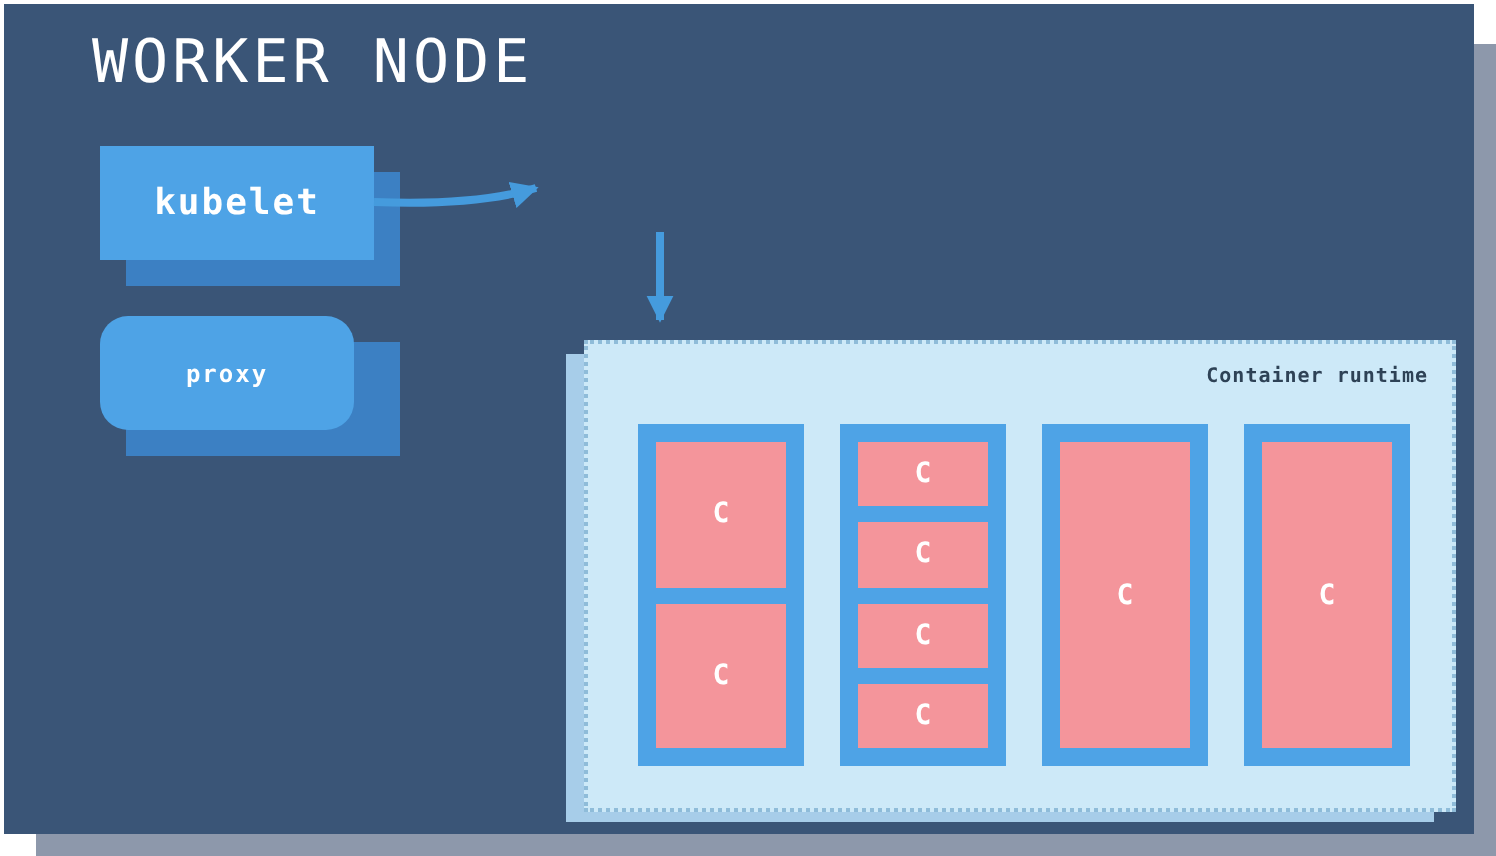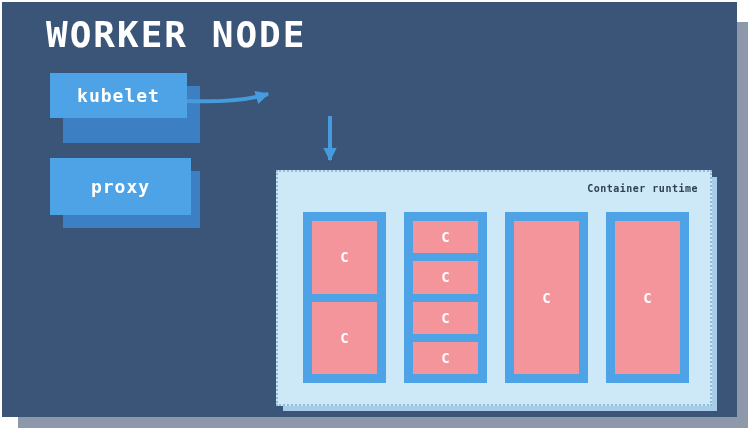--- a/index.html
+++ b/index.html
@@ -20,61 +20,61 @@
   .panel {
     position: absolute;
     left: 2px; top: 2px;
     width: 735px; height: 415px;
     background: var(--panel-bg, #3a5577);
   }
   .title {
     position: absolute;
     left: 44px; top: 12px;
     color: var(--text-light, #ffffff);
-    font-size: 36px;
-    font-weight: bold;
+    font-size: 30px;
+    font-weight: normal;
     letter-spacing: 2px;
     white-space: nowrap;
   }
   .blue-box {
     position: absolute;
     background: var(--box-blue, #4ea3e6);
     display: flex;
     align-items: center;
     justify-content: center;
     color: var(--text-light, #ffffff);
     font-weight: bold;
     z-index: 2;
   }
   .blue-box-shadow {
     position: absolute;
     background: var(--box-blue-shadow, #3c80c3);
     z-index: 1;
   }
-  .kubelet-box        { left: 48px;  top: 71px;  width: 137px; height: 45px; font-size: 18px; letter-spacing: 1px; }
+  .kubelet-box        { left: 48px;  top: 71px;  width: 137px; height: 57px; font-size: 18px; letter-spacing: 1px; }
   .kubelet-box-shadow { left: 61px;  top: 84px;  width: 137px; height: 57px; }
-  .proxy-box          { left: 48px;  top: 156px; width: 141px; height: 57px; font-size: 18px; letter-spacing: 1px; }
+  .proxy-box          { left: 48px;  top: 156px; width: 127px; height: 57px; font-size: 12px; letter-spacing: 1px; border-radius: 14px; }
   .proxy-box-shadow   { left: 61px;  top: 169px; width: 137px; height: 57px; }
   .cri-box {
     left: 277px; top: 68px;
     width: 98px; height: 41px;
     border: 3px solid #ffffff;
     font-size: 20px;
     letter-spacing: 2px;
   }
   .runtime-shadow {
     position: absolute;
     left: 281px; top: 175px;
     width: 434px; height: 234px;
     background: var(--runtime-shadow, #a7cde9);
     z-index: 1;
   }
   .runtime {
     position: absolute;
-    left: 274px; top: 168px;
+    left: 290px; top: 168px;
     width: 432px; height: 232px;
     background: var(--runtime-bg, #cde9f8);
     border: 2px dotted var(--runtime-border, #8fbcd9);
     z-index: 2;
   }
   .runtime-label {
     position: absolute;
     top: 11px; right: 12px;
     color: var(--text-dark, #2e4256);
     font-size: 10px;

